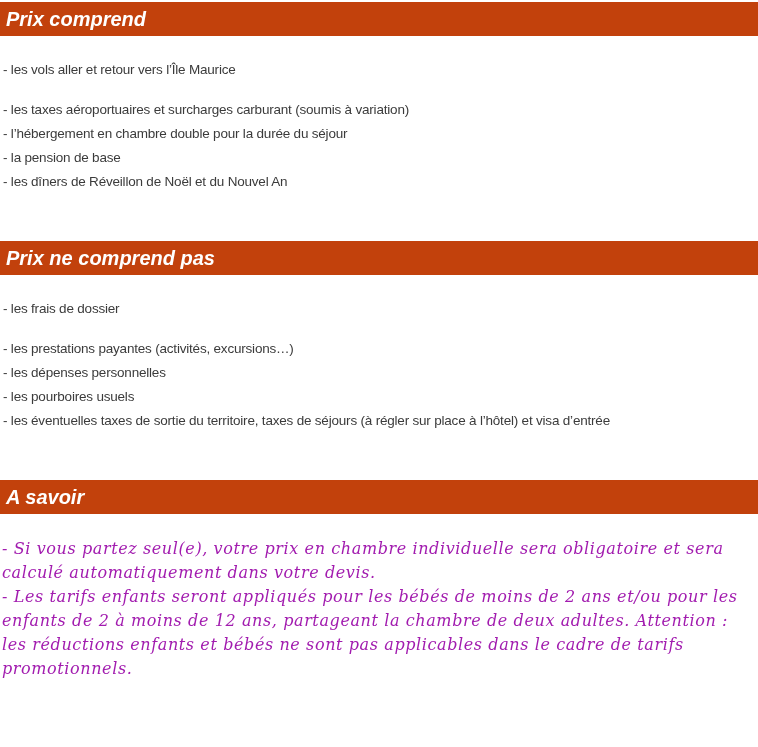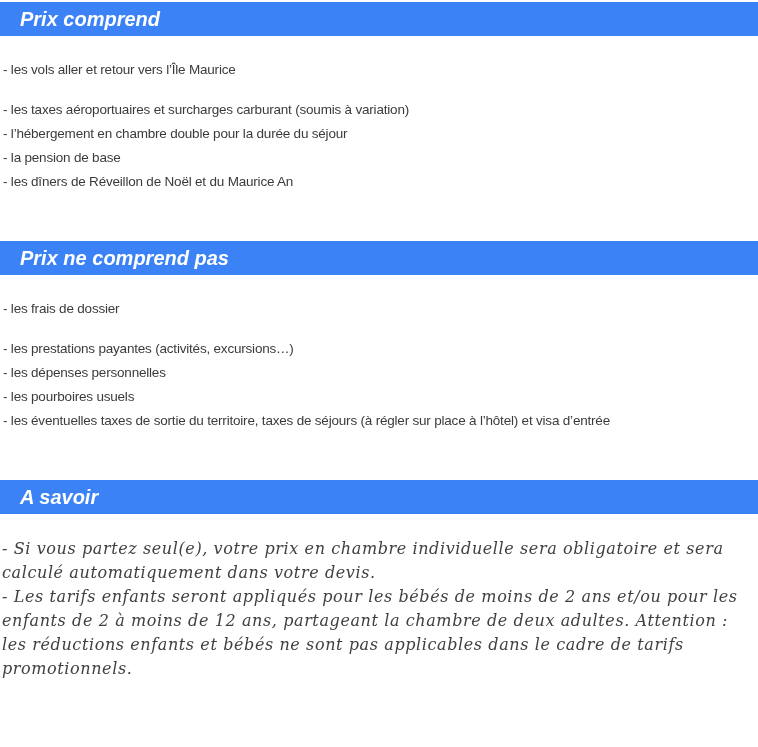--- a/index.html
+++ b/index.html
@@ -12,24 +12,24 @@
     width: 758px;
     height: 747px;
     overflow: hidden;
     font-family: "Liberation Sans", sans-serif;
     color: #3b3b3b;
   }
   .section { width: 758px; }
   .section-header {
     width: 758px;
     height: 34px;
-    background: #3b82f6;
+    background: #c2410c;
     display: flex;
     align-items: center;
-    padding: 0 20px;
+    padding: 0 6px;
     margin-top: 2px;
   }
   .section:nth-of-type(2) .section-header,
   .section:nth-of-type(3) .section-header {
     margin-top: 47px;
   }
   .section-title {
     color: #ffffff;
     font-size: 20px;
     font-weight: bold;
@@ -55,36 +55,36 @@
     margin-top: 23px;
     padding: 0 2px;
   }
   .note-block p {
     margin: 0;
     font-family: "DejaVu Serif", serif;
     font-style: italic;
     font-size: 16px;
     line-height: 24px;
     letter-spacing: 0.6px;
-    color: #404040;
+    color: #a21caf;
   }
 </style>
 </head>
 <body>
 
 <div class="section">
   <div class="section-header">
     <span class="section-title">Prix comprend</span>
   </div>
   <ul class="item-list">
     <li class="gap-after">- les vols aller et retour vers l’Île Maurice</li>
     <li>- les taxes aéroportuaires et surcharges carburant (soumis à variation)</li>
     <li>- l’hébergement en chambre double pour la durée du séjour</li>
     <li>- la pension de base</li>
-    <li>- les dîners de Réveillon de Noël et du Maurice An</li>
+    <li>- les dîners de Réveillon de Noël et du Nouvel An</li>
   </ul>
 </div>
 
 <div class="section">
   <div class="section-header">
     <span class="section-title">Prix ne comprend pas</span>
   </div>
   <ul class="item-list">
     <li class="gap-after">- les frais de dossier</li>
     <li>- les prestations payantes (activités, excursions…)</li>

